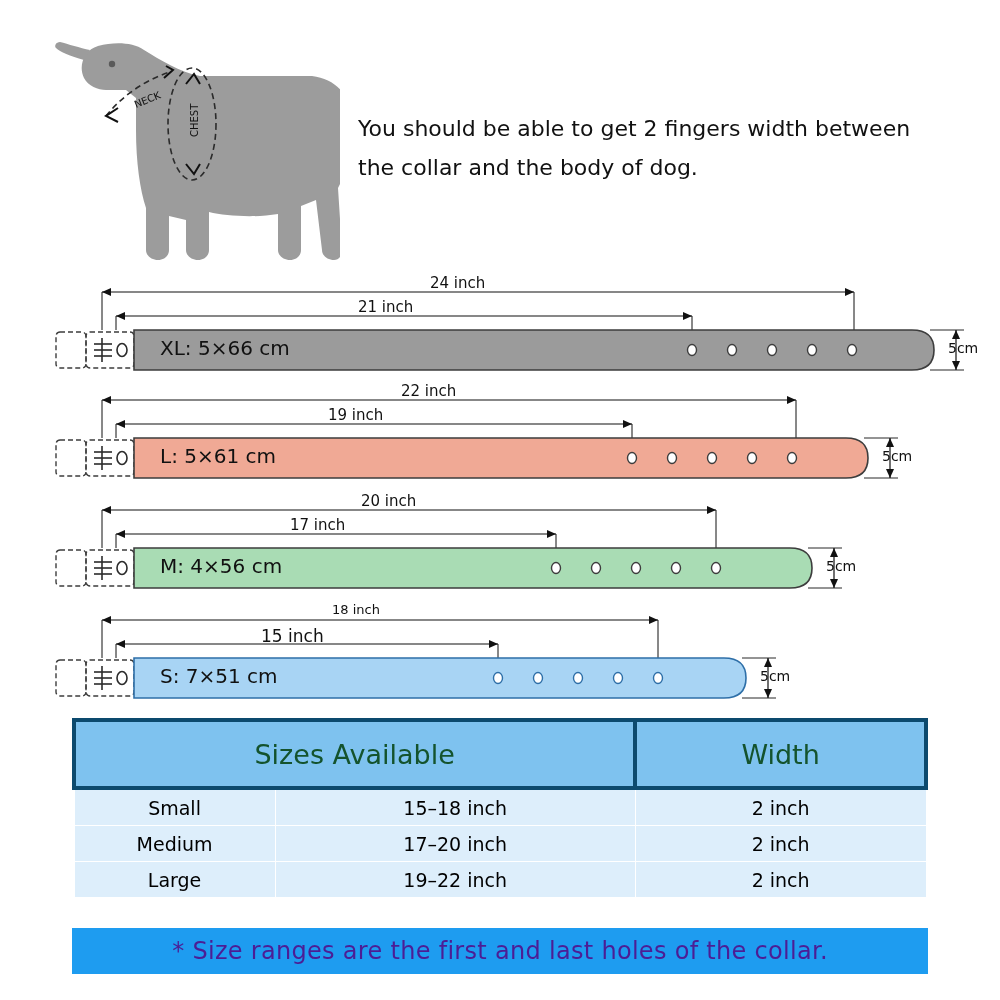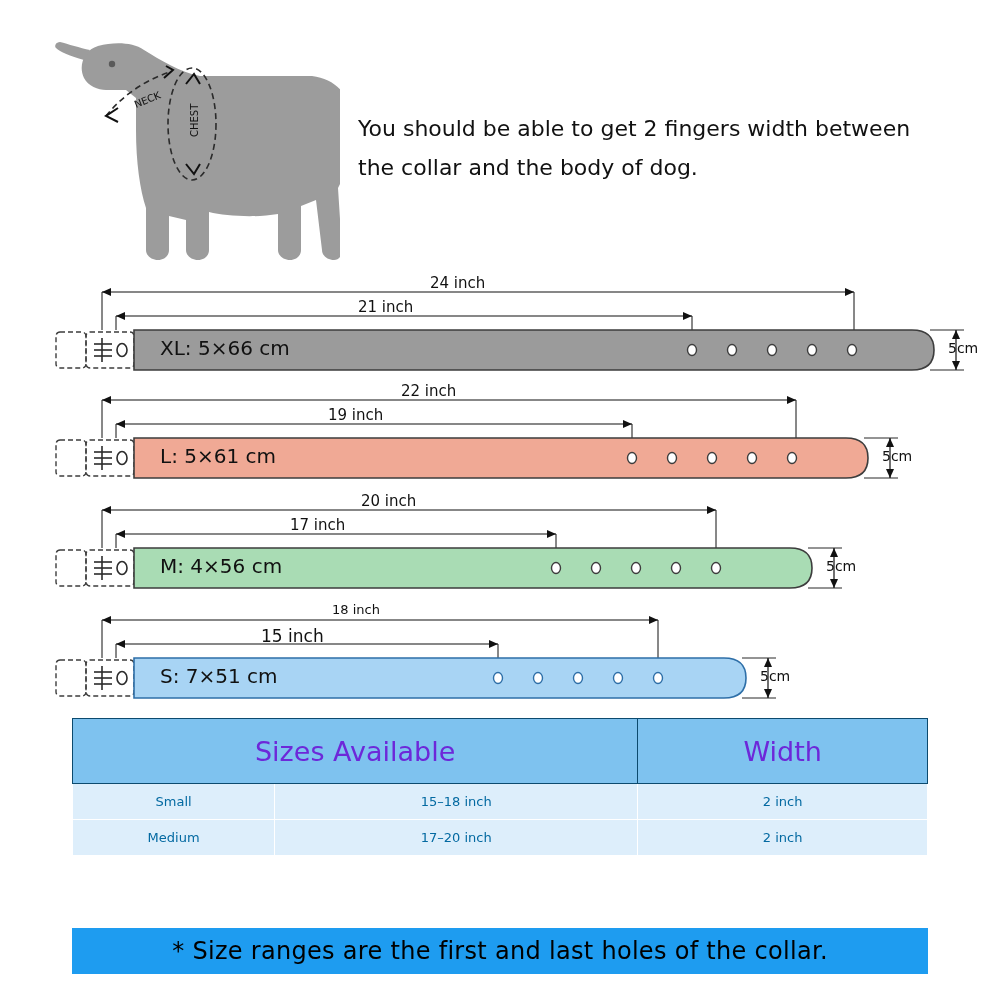--- a/index.html
+++ b/index.html
@@ -56,49 +56,49 @@
   #size-table {
     position: absolute;
     left: 72px;
     top: 718px;
     width: 856px;
     border-collapse: collapse;
     font-size: 17px;
   }
   #size-table th {
     background: #7ec2ef;
-    color: #6d28d9;
+    color: #14532d;
     font-weight: normal;
     font-size: 27px;
     height: 62px;
-    border: 1px solid #0c4a6e;
+    border: 4px solid #0c4a6e;
     font-family: "DejaVu Sans", sans-serif;
   }
   #size-table td {
     background: #ddeefb;
     height: 33px;
     border: 1px solid #ffffff;
     text-align: center;
-    font-size: 13px;
-    color: #0369a1;
+    font-size: 19px;
+    color: #000000;
   }
   #size-table td.size-name { width: 200px; }
   #size-table td.size-range { width: 362px; }
   #size-table td.size-width { width: 288px; }
   th.col-sizes { width: 562px; }
   th.col-width { width: 288px; }
 
   #footnote {
     position: absolute;
     left: 72px;
     top: 928px;
     width: 856px;
     height: 46px;
     background: #1e9cf0;
-    color: #000000;
+    color: #4c1d95;
     font-size: 24px;
     display: flex;
     align-items: center;
     justify-content: center;
     letter-spacing: .3px;
   }
 </style>
 </head>
 <body>
 
@@ -369,16 +369,21 @@
       <tr>
         <td class="size-name">Small</td>
         <td class="size-range">15–18  inch</td>
         <td class="size-width">2 inch</td>
       </tr>
       <tr>
         <td class="size-name">Medium</td>
         <td class="size-range">17–20  inch</td>
         <td class="size-width">2 inch</td>
       </tr>
+      <tr>
+        <td class="size-name">Large</td>
+        <td class="size-range">19–22  inch</td>
+        <td class="size-width">2 inch</td>
+      </tr>
     </tbody>
 </table>
 
 <div id="footnote">* Size ranges are the first and last holes of the collar.</div>
 
 </body></html>

